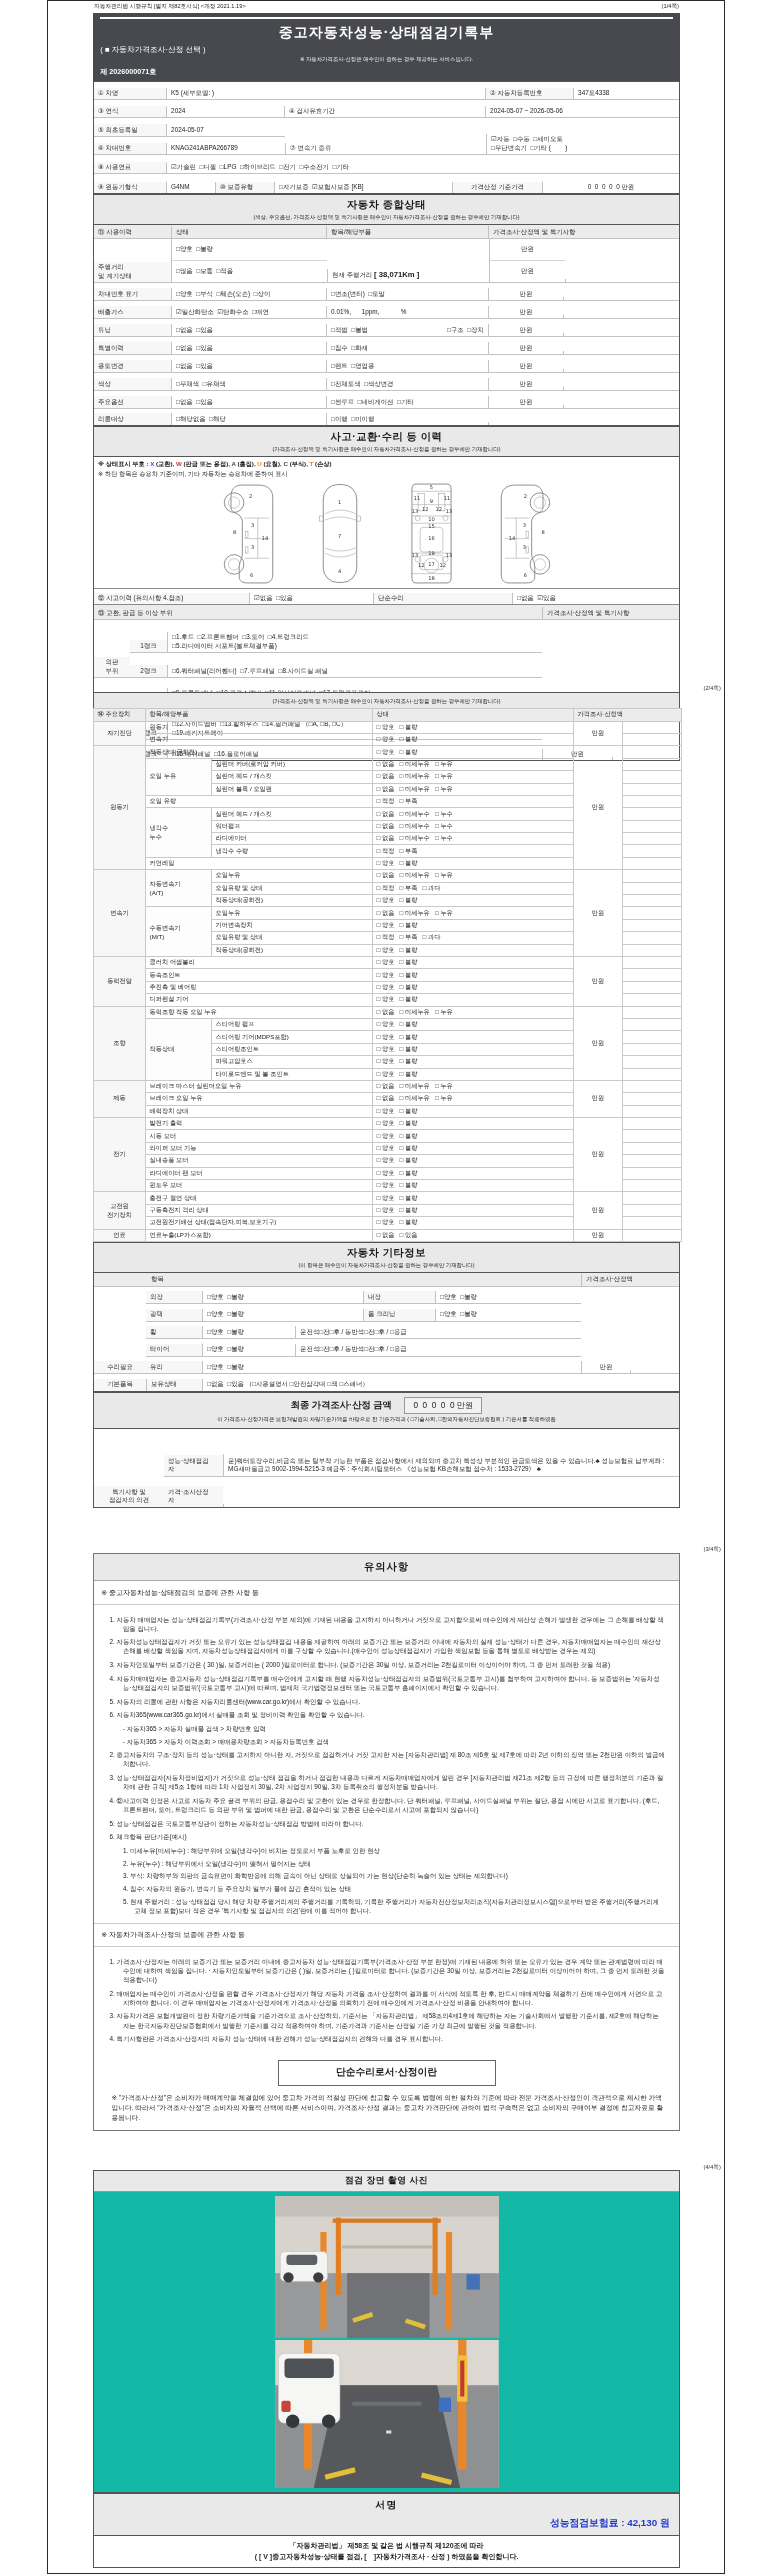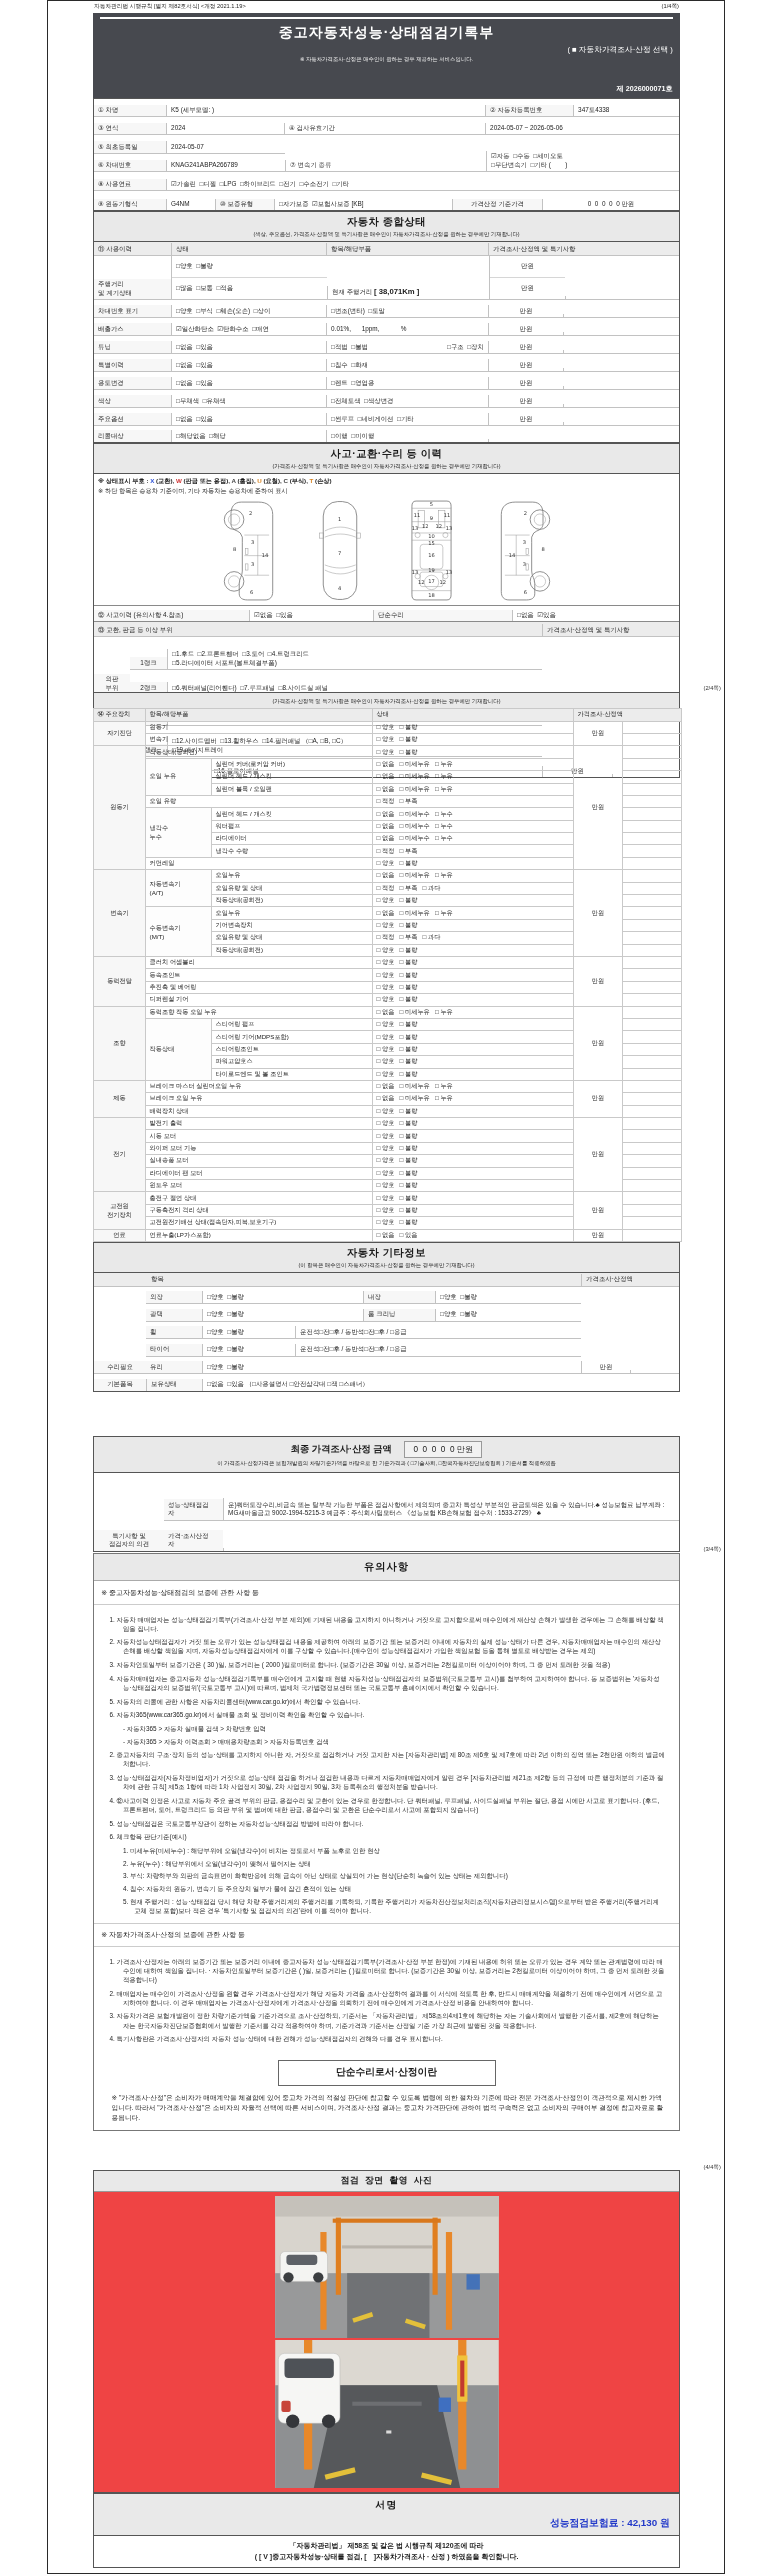--- a/index.html
+++ b/index.html
@@ -6,23 +6,23 @@
   #canvas{position:relative;width:773px;height:2576px;background:#fff;overflow:hidden;}
   #frame{position:absolute;left:47px;top:0;width:678px;height:2574px;border:0.5px solid #2a2a2a;box-sizing:border-box;background:#fff;}
   .pgblk{position:absolute;left:45px;width:587px;}
   .pmark{position:absolute;font-size:5.7px;color:#333;right:3.1px;width:auto;}
   
   .meta{display:flex;justify-content:space-between;font-size:5.7px;padding:2.1px 1px 0 1px;color:#222;}
   
   .dark{background:#47494f;color:#fff;margin-top:1.5px;padding:3.1px 7.2px 4.1px 7.2px;}
   .dark .wline{height:2.1px;background:#fff;margin:1px 0 5.2px 0;}
   .dark .t{font-size:14px;font-weight:bold;text-align:center;letter-spacing:1px;}
-  .dark .s{font-size:7.7px;text-align:right;margin-top:2.6px;}
+  .dark .s{font-size:7.7px;text-align:left;margin-top:2.6px;}
   .dark .n{font-size:5.4px;text-align:center;margin-top:1.5px;color:#eee;}
-  .dark .dn{font-size:7.2px;font-weight:bold;text-align:right;margin-top:21px;}
+  .dark .dn{font-size:7.2px;font-weight:bold;text-align:left;margin-top:4px;}
   
   .sech{background:#e9e9e9;border:0.8px solid #555;border-bottom:none;text-align:center;padding:3.1px 2.1px 3.6px 2.1px;}
   .sech .t{font-size:10.3px;font-weight:bold;letter-spacing:0.5px;}
   .sech .s{font-size:5.4px;margin-top:1.5px;color:#222;}
   
   .tbl{border:0.8px solid #555;background:#fff;}
   .tr{display:flex;border-top:0.5px solid #c2c2c2;align-items:flex-end;}
   .tr:first-child{border-top:0;}
   .c{padding:1.5px 4.1px;border-left:0.5px solid #c2c2c2;display:flex;align-items:center;font-size:6.4px;box-sizing:border-box;white-space:pre-wrap;line-height:1.35;}
   .c:first-child{border-left:0;}
@@ -49,21 +49,21 @@
   
   .nbox{border:0.8px solid #777;}
   .nh{background:#e9e9e9;text-align:center;font-size:10.3px;font-weight:bold;padding:6.2px 0;border-bottom:0.5px solid #aaa;letter-spacing:1px;}
   .nsub{font-size:7px;padding:6.2px 7.2px;border-bottom:0.5px solid #ccc;}
   .nbody{padding:5.2px 13.4px 4.1px 15.5px;}
   .ni{font-size:6.4px;line-height:1.42;margin:4.6px 0;padding-left:13.4px;text-indent:-13.4px;}
   .nis{font-size:6.4px;line-height:1.42;margin:3.6px 0 3.6px 13.4px;padding-left:11.3px;text-indent:-11.3px;}
   .boxedtitle{border:0.8px solid #666;width:216px;margin:8.2px auto 5.2px auto;text-align:center;font-size:9.8px;font-weight:bold;padding:5.2px 0;}
   .boxpara{font-size:6.7px;line-height:1.5;padding:2.1px 15.5px 7.2px 17.5px;}
   
-  .phbox{border:0.8px solid #555;background:#ef4444;font-family:Liberation Mono, monospace;}
+  .phbox{border:0.8px solid #555;background:#14b8a6;}
   .phh{background:#e9e9e9;text-align:center;font-weight:bold;font-size:8.8px;padding:4.1px 0;border-bottom:0.5px solid #999;letter-spacing:0.5px;}
   .phwrap{display:flex;flex-direction:column;align-items:center;padding:4.1px 0 4.1px 0;gap:2.1px;}
   
   .signbox{background:#e9e9e9;border:0.8px solid #555;padding:4.1px 9.3px 5.2px 9.3px;}
   .signbox .t{text-align:center;font-size:9.8px;font-weight:bold;letter-spacing:1.5px;}
   .signbox .p{text-align:right;font-size:9.8px;font-weight:bold;margin-top:5.2px;}
   .footer{border:0.8px solid #555;border-top:none;text-align:center;font-size:7px;font-weight:bold;padding:4.1px 0;line-height:1.6;}
   .b{font-weight:bold;}
 </style>
 </head>
@@ -670,21 +670,21 @@
         <div class="c ctr" style="flex:0 0 49px;justify-content:center;">만원</div>
         <div class="c grow"></div>
       </div>
       <div class="tr" style="min-height:16.5px;">
         <div class="c lab ctr" style="flex:0 0 52px;justify-content:center;">기본품목</div>
         <div class="c lab" style="flex:0 0 56px;">보유상태</div>
         <div class="c grow">□없음  □있음 （□사용설명서 □안전삼각대 □잭 □스패너）</div>
       </div>
     </div>
 
-    <div class="sech" style="border-bottom:0.8px solid #555;padding:4.1px 5.2px;margin-top:44px;">
+    <div class="sech" style="border-bottom:0.8px solid #555;padding:4.1px 5.2px;">
       <div style="display:flex;justify-content:center;align-items:center;gap:12.4px;">
         <span style="font-size:9.3px;font-weight:bold;">최종 가격조사·산정 금액</span>
         <span style="font-size:8.2px;border:0.5px solid #999;background:#f2f2f2;padding:2.1px 8.2px;white-space:pre;">0  0  0  0  0 만원</span>
       </div>
       <div class="s" style="margin-top:2.6px;">이 가격조사·산정가격은 보험개발원의 차량기준가액을 바탕으로 한 기준가격과 ( □기술사회, □한국자동차진단보증협회 ) 기준서를 적용하였음</div>
     </div>
     <div class="tbl" style="border-top:none;">
       <div class="tr" style="min-height:77px;padding:0;">
         <div class="c lab ctr" style="flex:0 0 70px;justify-content:center;">특기사항 및
 점검자의 의견</div>

